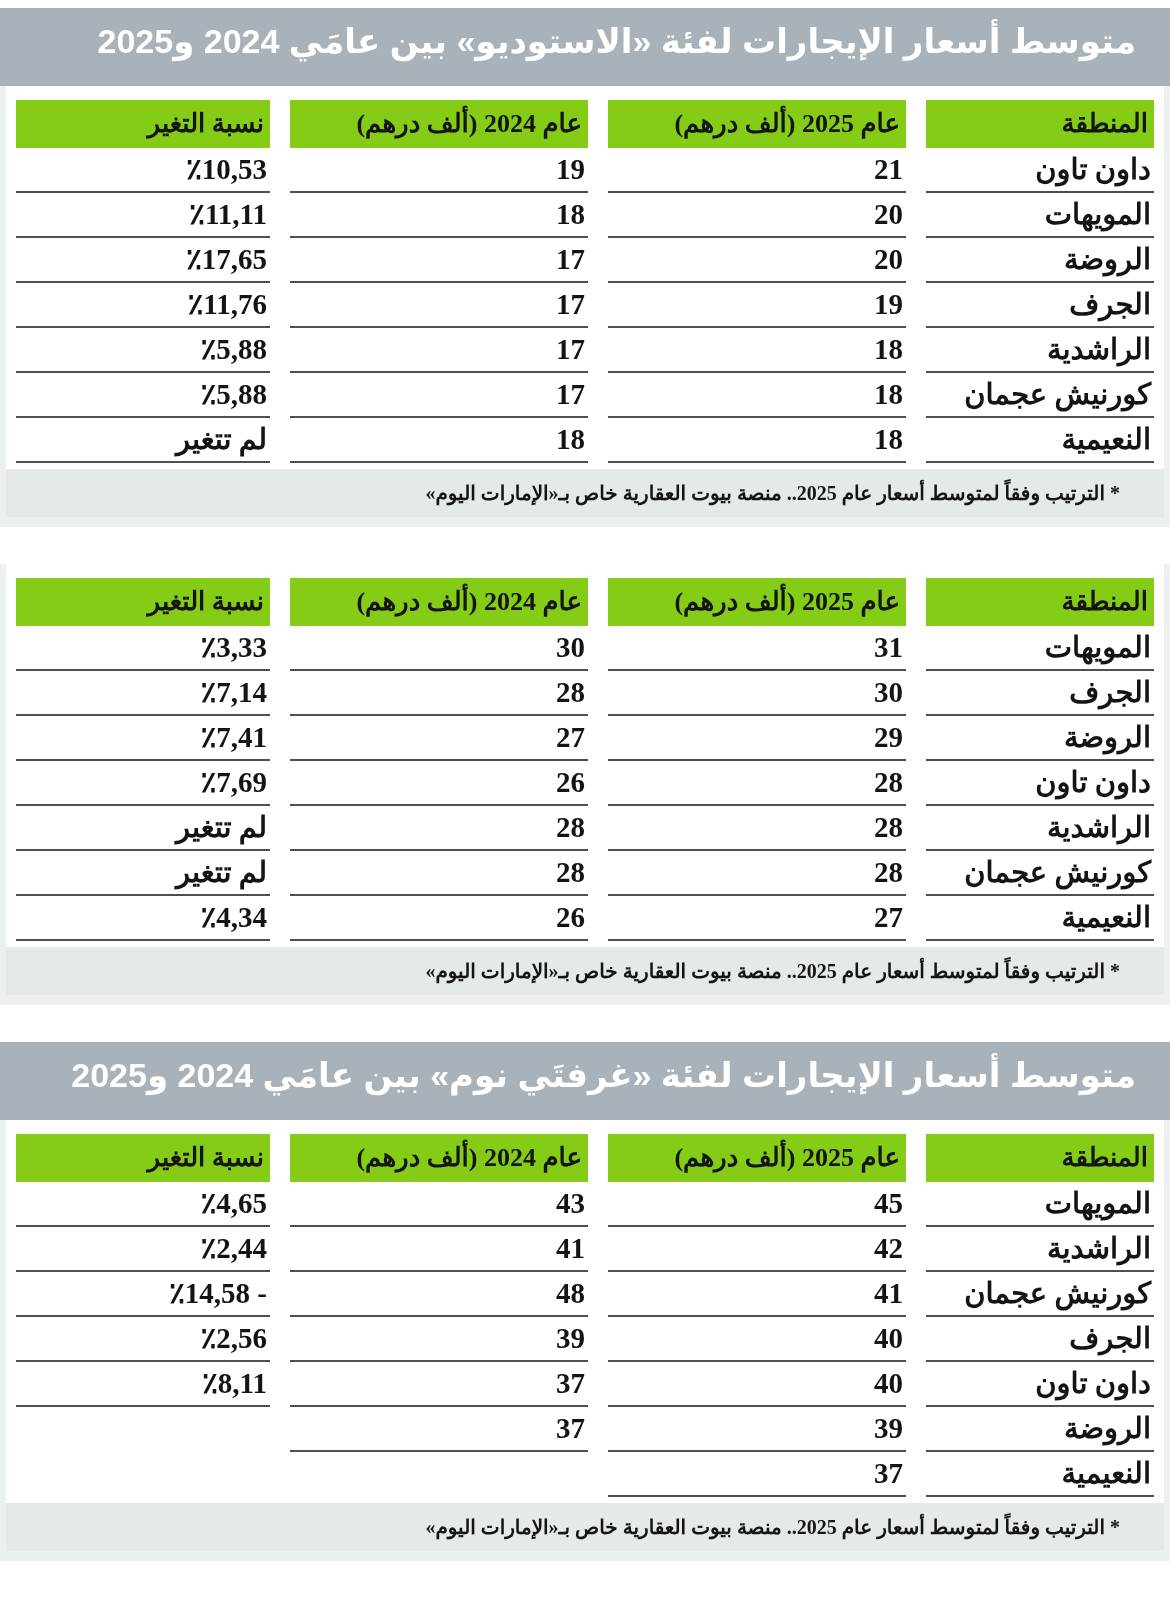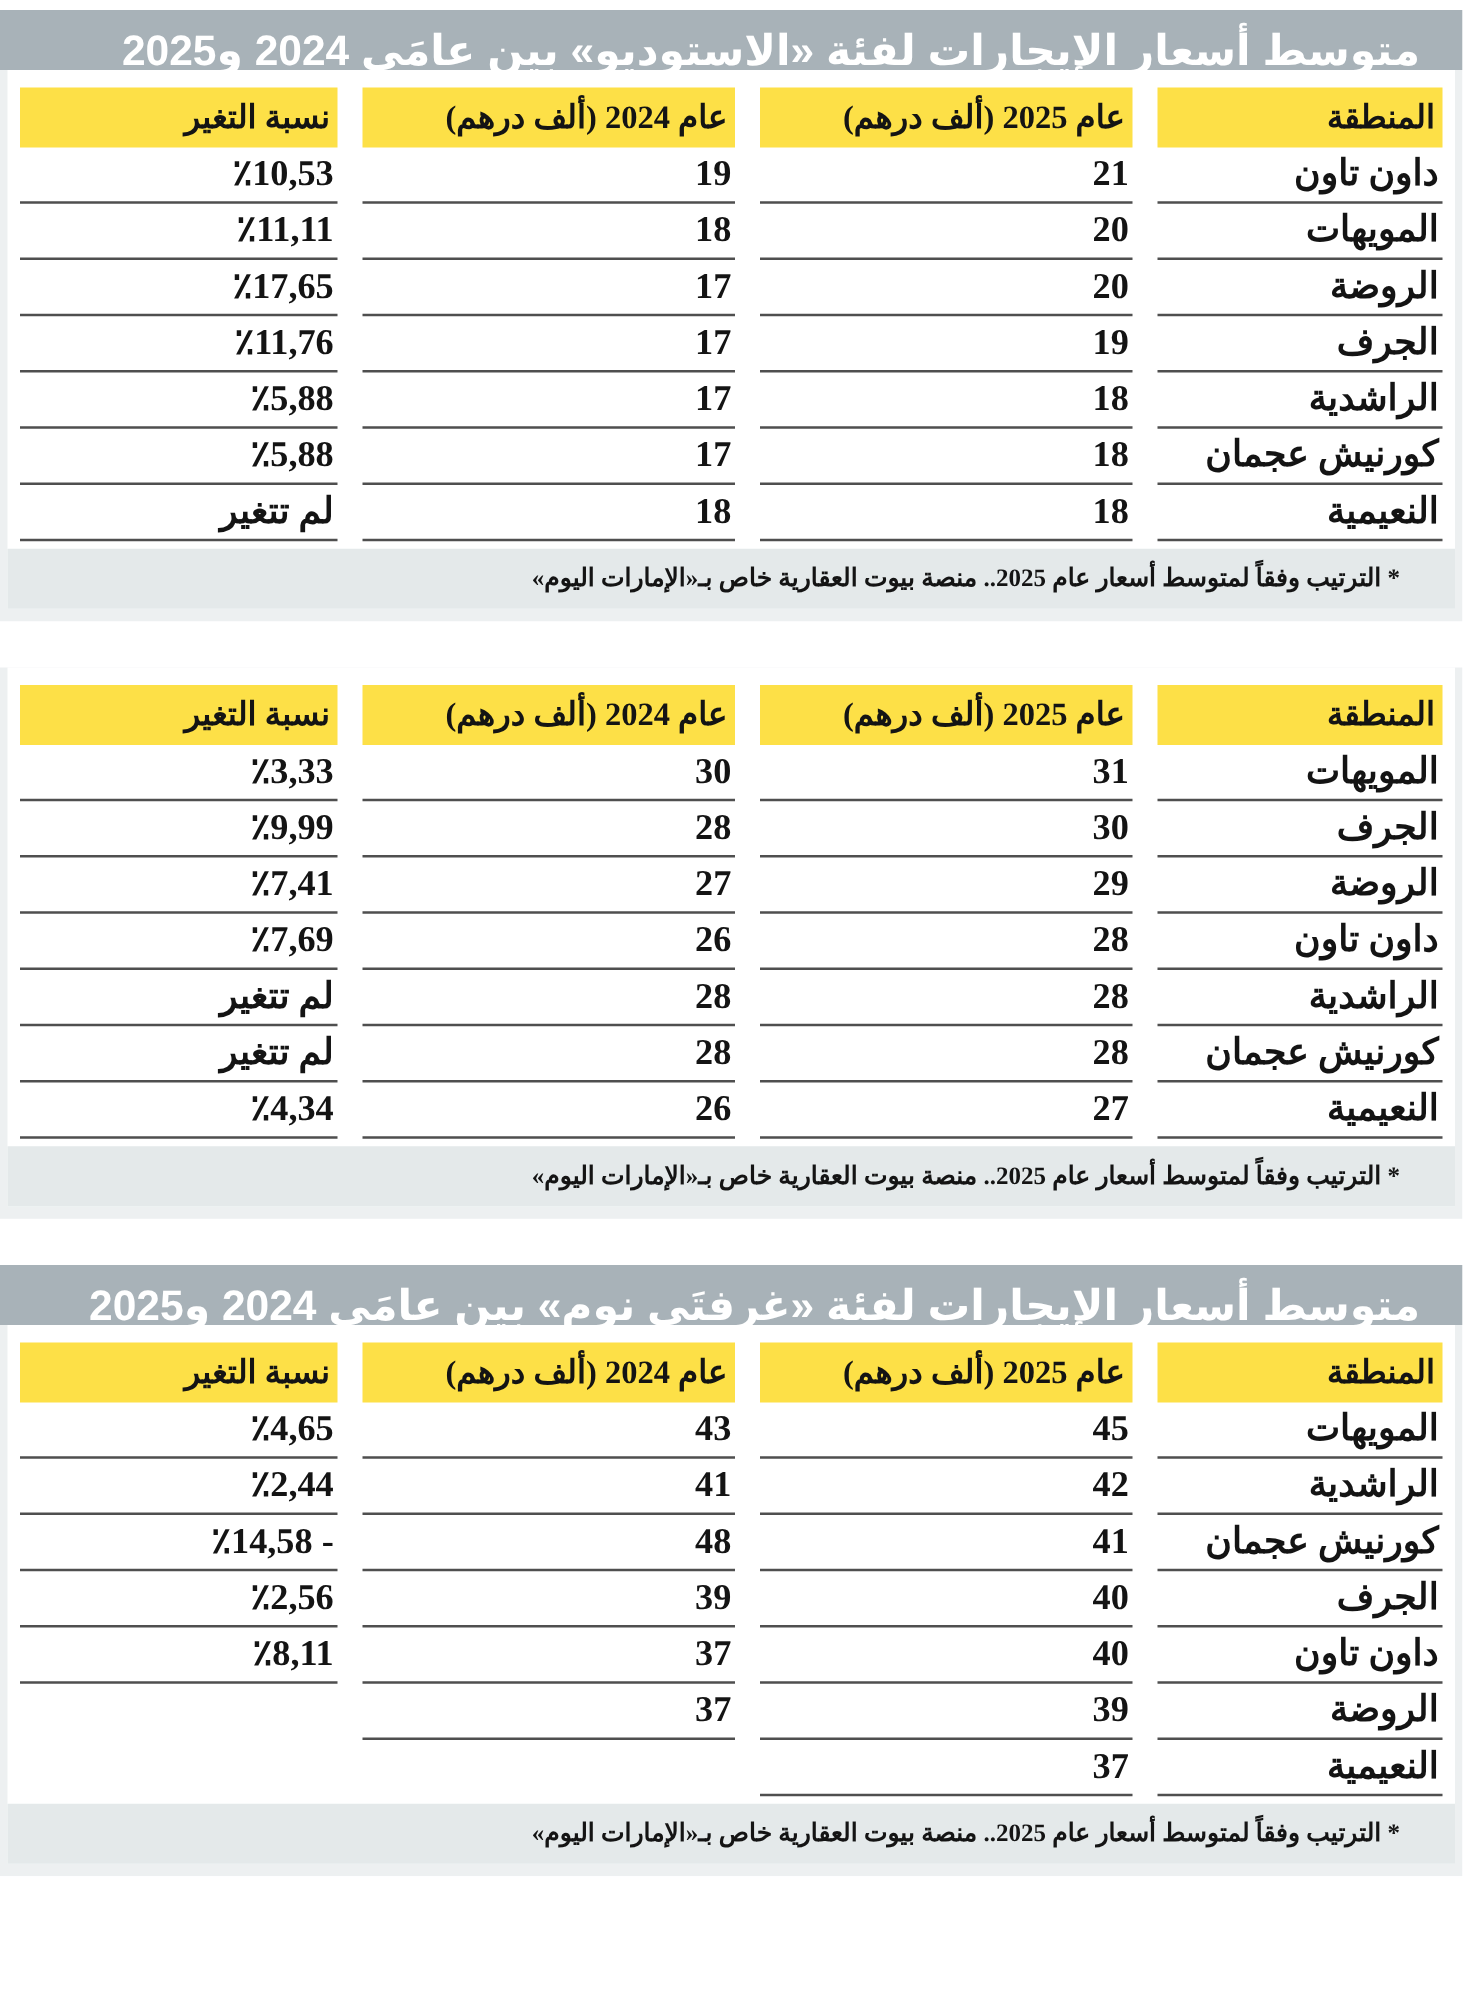--- a/index.html
+++ b/index.html
@@ -12,21 +12,21 @@
     font-family: "Liberation Serif", "DejaVu Serif", serif;
     color: #141414;
   }
   .table-block {
     background: #edf0f1;
     padding-bottom: 10px;
     margin-bottom: 37px;
   }
   .table-block:last-child { margin-bottom: 0; }
   .title-bar {
-    height: 48px;
+    height: 78px;
     line-height: 66px;
     background: #a8b2b8;
     color: #ffffff;
     font-family: "Liberation Sans", "DejaVu Sans", sans-serif;
     font-weight: bold;
     font-size: 34px;
     padding: 0 34px 0 20px;
     white-space: nowrap;
     overflow: hidden;
   }
@@ -35,21 +35,21 @@
     margin: 0 6px;
     padding-top: 14px;
   }
   .row {
     display: grid;
     grid-template-columns: 228px 298px 298px auto;
     column-gap: 20px;
     padding: 0 10px;
   }
   .header-row .cell {
-    background: #fde047;
+    background: #84cc16;
     height: 48px;
     line-height: 48px;
     font-size: 26px;
     font-weight: bold;
     padding: 0 6px;
     white-space: nowrap;
   }
   .data-row .cell {
     height: 45px;
     line-height: 43px;
@@ -144,21 +144,21 @@
         <div class="row data-row">
           <div class="cell">المويهات</div>
           <div class="cell">31</div>
           <div class="cell">30</div>
           <div class="cell">٪3,33</div>
         </div>
         <div class="row data-row">
           <div class="cell">الجرف</div>
           <div class="cell">30</div>
           <div class="cell">28</div>
-          <div class="cell">٪9,99</div>
+          <div class="cell">٪7,14</div>
         </div>
         <div class="row data-row">
           <div class="cell">الروضة</div>
           <div class="cell">29</div>
           <div class="cell">27</div>
           <div class="cell">٪7,41</div>
         </div>
         <div class="row data-row">
           <div class="cell">داون تاون</div>
           <div class="cell">28</div>

